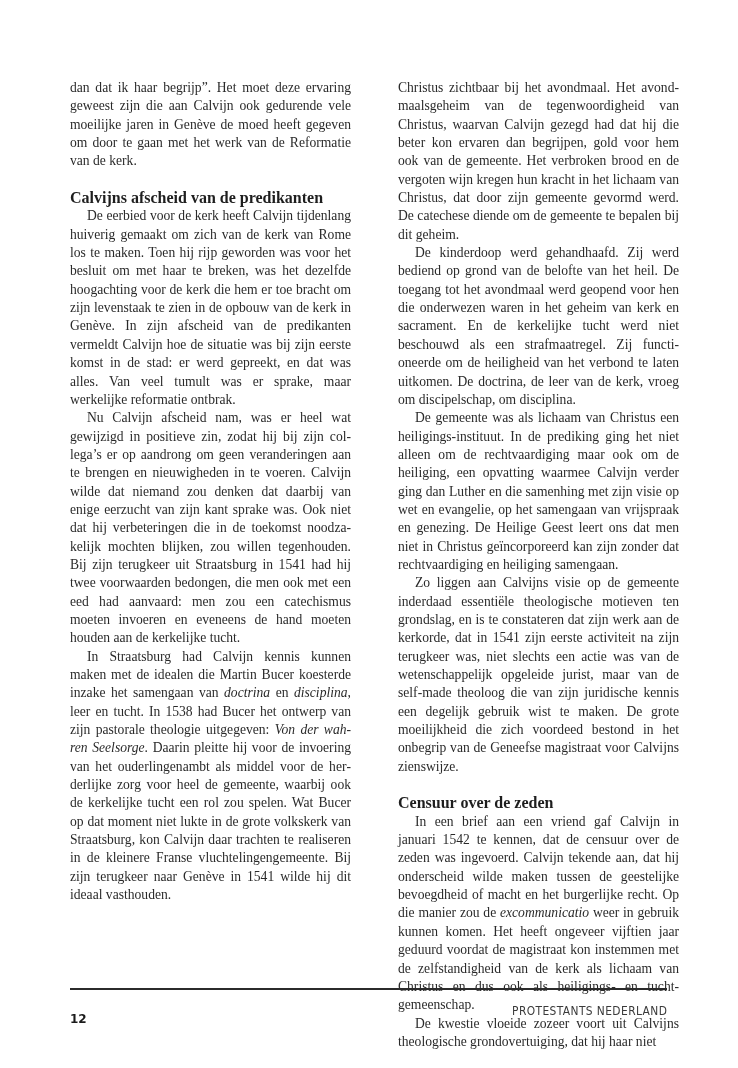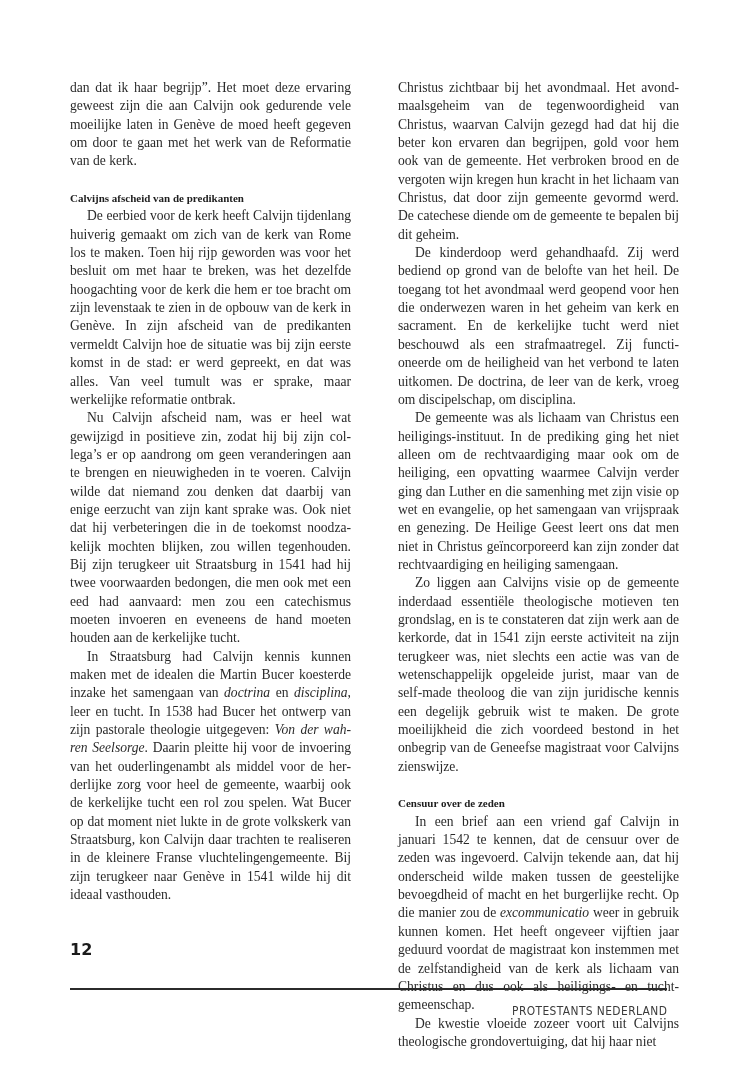--- a/index.html
+++ b/index.html
@@ -9,42 +9,42 @@
     position: absolute; top: 79px; width: 281px;
     font-family: "Liberation Serif", "DejaVu Serif", serif;
     font-size: 13.6px; line-height: 18.35px; color: #2a2a2a;
     text-align: justify; hyphens: manual;
   }
   .col-left { left: 70px; }
   .col-right { left: 386px; margin-left: 12px; }
   .col p { margin: 0; text-indent: 17px; }
   .col p.noindent { text-indent: 0; }
   .col h3 {
-    margin: 18.35px 0 0 0; font-size: 11px; line-height: 18.35px;
+    margin: 18.35px 0 0 0; font-size: 16px; line-height: 18.35px;
     font-weight: bold; color: #1e1e1e; text-align: left;
   }
   em { }
   .rule { position: absolute; left: 70px; top: 988px; width: 597px; height: 2px; background: #2b2b2b; }
   .pagenum {
-    position: absolute; left: 70px; top: 940px;
-    font-family: "DejaVu Sans", sans-serif; font-weight: bold; font-size: 16px; color: #1a1a1a;
+    position: absolute; left: 70px; top: 1012px;
+    font-family: "DejaVu Sans", sans-serif; font-weight: bold; font-size: 12px; color: #1a1a1a;
   }
   .magazine {
     position: absolute; right: 71px; top: 1003px;
     font-family: "DejaVu Sans", sans-serif; font-size: 13px; letter-spacing: 0.5px;
     color: #3a3a3a; transform: scaleX(0.82); transform-origin: right center;
   }
 </style>
 </head>
 <body>
 
 <div class="page">
 
   <div class="col col-left">
-    <p class="noindent">dan dat ik haar begrijp”. Het moet deze ervaring geweest zijn die aan Calvijn ook gedurende vele moeilijke laten in Genève de moed heeft gegeven om door te gaan met het werk van de Reformatie van de kerk.</p>
+    <p class="noindent">dan dat ik haar begrijp”. Het moet deze ervaring geweest zijn die aan Calvijn ook gedurende vele moeilijke jaren in Genève de moed heeft gegeven om door te gaan met het werk van de Reformatie van de kerk.</p>
     <h3>Calvijns afscheid van de predikanten</h3>
     <p>De eerbied voor de kerk heeft Calvijn tijden­lang huiverig gemaakt om zich van de kerk van Rome los te maken. Toen hij rijp geworden was voor het besluit om met haar te breken, was het dezelfde hoogachting voor de kerk die hem er toe bracht om zijn levenstaak te zien in de opbouw van de kerk in Genève. In zijn afscheid van de predikanten vermeldt Calvijn hoe de situatie was bij zijn eerste komst in de stad: er werd gepreekt, en dat was alles. Van veel tumult was er sprake, maar werkelijke reformatie ontbrak.</p>
     <p>Nu Calvijn afscheid nam, was er heel wat gewijzigd in positieve zin, zodat hij bij zijn col­lega’s er op aandrong om geen veranderingen aan te brengen en nieuwigheden in te voeren. Calvijn wilde dat niemand zou denken dat daarbij van enige eerzucht van zijn kant sprake was. Ook niet dat hij verbeteringen die in de toekomst noodza­kelijk mochten blijken, zou willen tegenhouden. Bij zijn terugkeer uit Straatsburg in 1541 had hij twee voorwaarden bedongen, die men ook met een eed had aanvaard: men zou een catechismus moeten invoeren en eveneens de hand moeten houden aan de kerkelijke tucht.</p>
     <p><span>In Straatsburg had Calvijn kennis kunnen maken met de idealen die Martin Bucer koesterde inzake het samengaan van </span><em>doctrina</em><span> en </span><em>disciplina</em><span>, leer en tucht. In 1538 had Bucer het ontwerp van zijn pastorale theologie uitgegeven: </span><em>Von der wah­ren Seelsorge</em><span>. Daarin pleitte hij voor de invoering van het ouderlingenambt als middel voor de her­derlijke zorg voor heel de gemeente, waarbij ook de kerkelijke tucht een rol zou spelen. Wat Bucer op dat moment niet lukte in de grote volkskerk van Straatsburg, kon Calvijn daar trachten te realiseren in de kleinere Franse vluchtelingenge­meente. Bij zijn terugkeer naar Genève in 1541 wilde hij dit ideaal vasthouden.</span></p>
   </div>
 
   <div class="col col-right">
     <p class="noindent">Christus zichtbaar bij het avondmaal. Het avond­maalsgeheim van de tegenwoordigheid van Christus, waarvan Calvijn gezegd had dat hij die beter kon ervaren dan begrijpen, gold voor hem ook van de gemeente. Het verbroken brood en de vergoten wijn kregen hun kracht in het lichaam van Christus, dat door zijn gemeente gevormd werd. De catechese diende om de gemeente te bepalen bij dit geheim.</p>
     <p>De kinderdoop werd gehandhaafd. Zij werd bediend op grond van de belofte van het heil. De toegang tot het avondmaal werd geopend voor hen die onderwezen waren in het geheim van kerk en sacrament. En de kerkelijke tucht werd niet beschouwd als een strafmaatregel. Zij functi­oneerde om de heiligheid van het verbond te laten uitkomen. De doctrina, de leer van de kerk, vroeg om discipelschap, om disciplina.</p>
     <p>De gemeente was als lichaam van Christus een heiligings-instituut. In de prediking ging het niet alleen om de rechtvaardiging maar ook om de heiliging, een opvatting waarmee Calvijn verder ging dan Luther en die samenhing met zijn visie op wet en evangelie, op het samengaan van vrij­spraak en genezing. De Heilige Geest leert ons dat men niet in Christus geïncorporeerd kan zijn zon­der dat rechtvaardiging en heiliging samengaan.</p>

